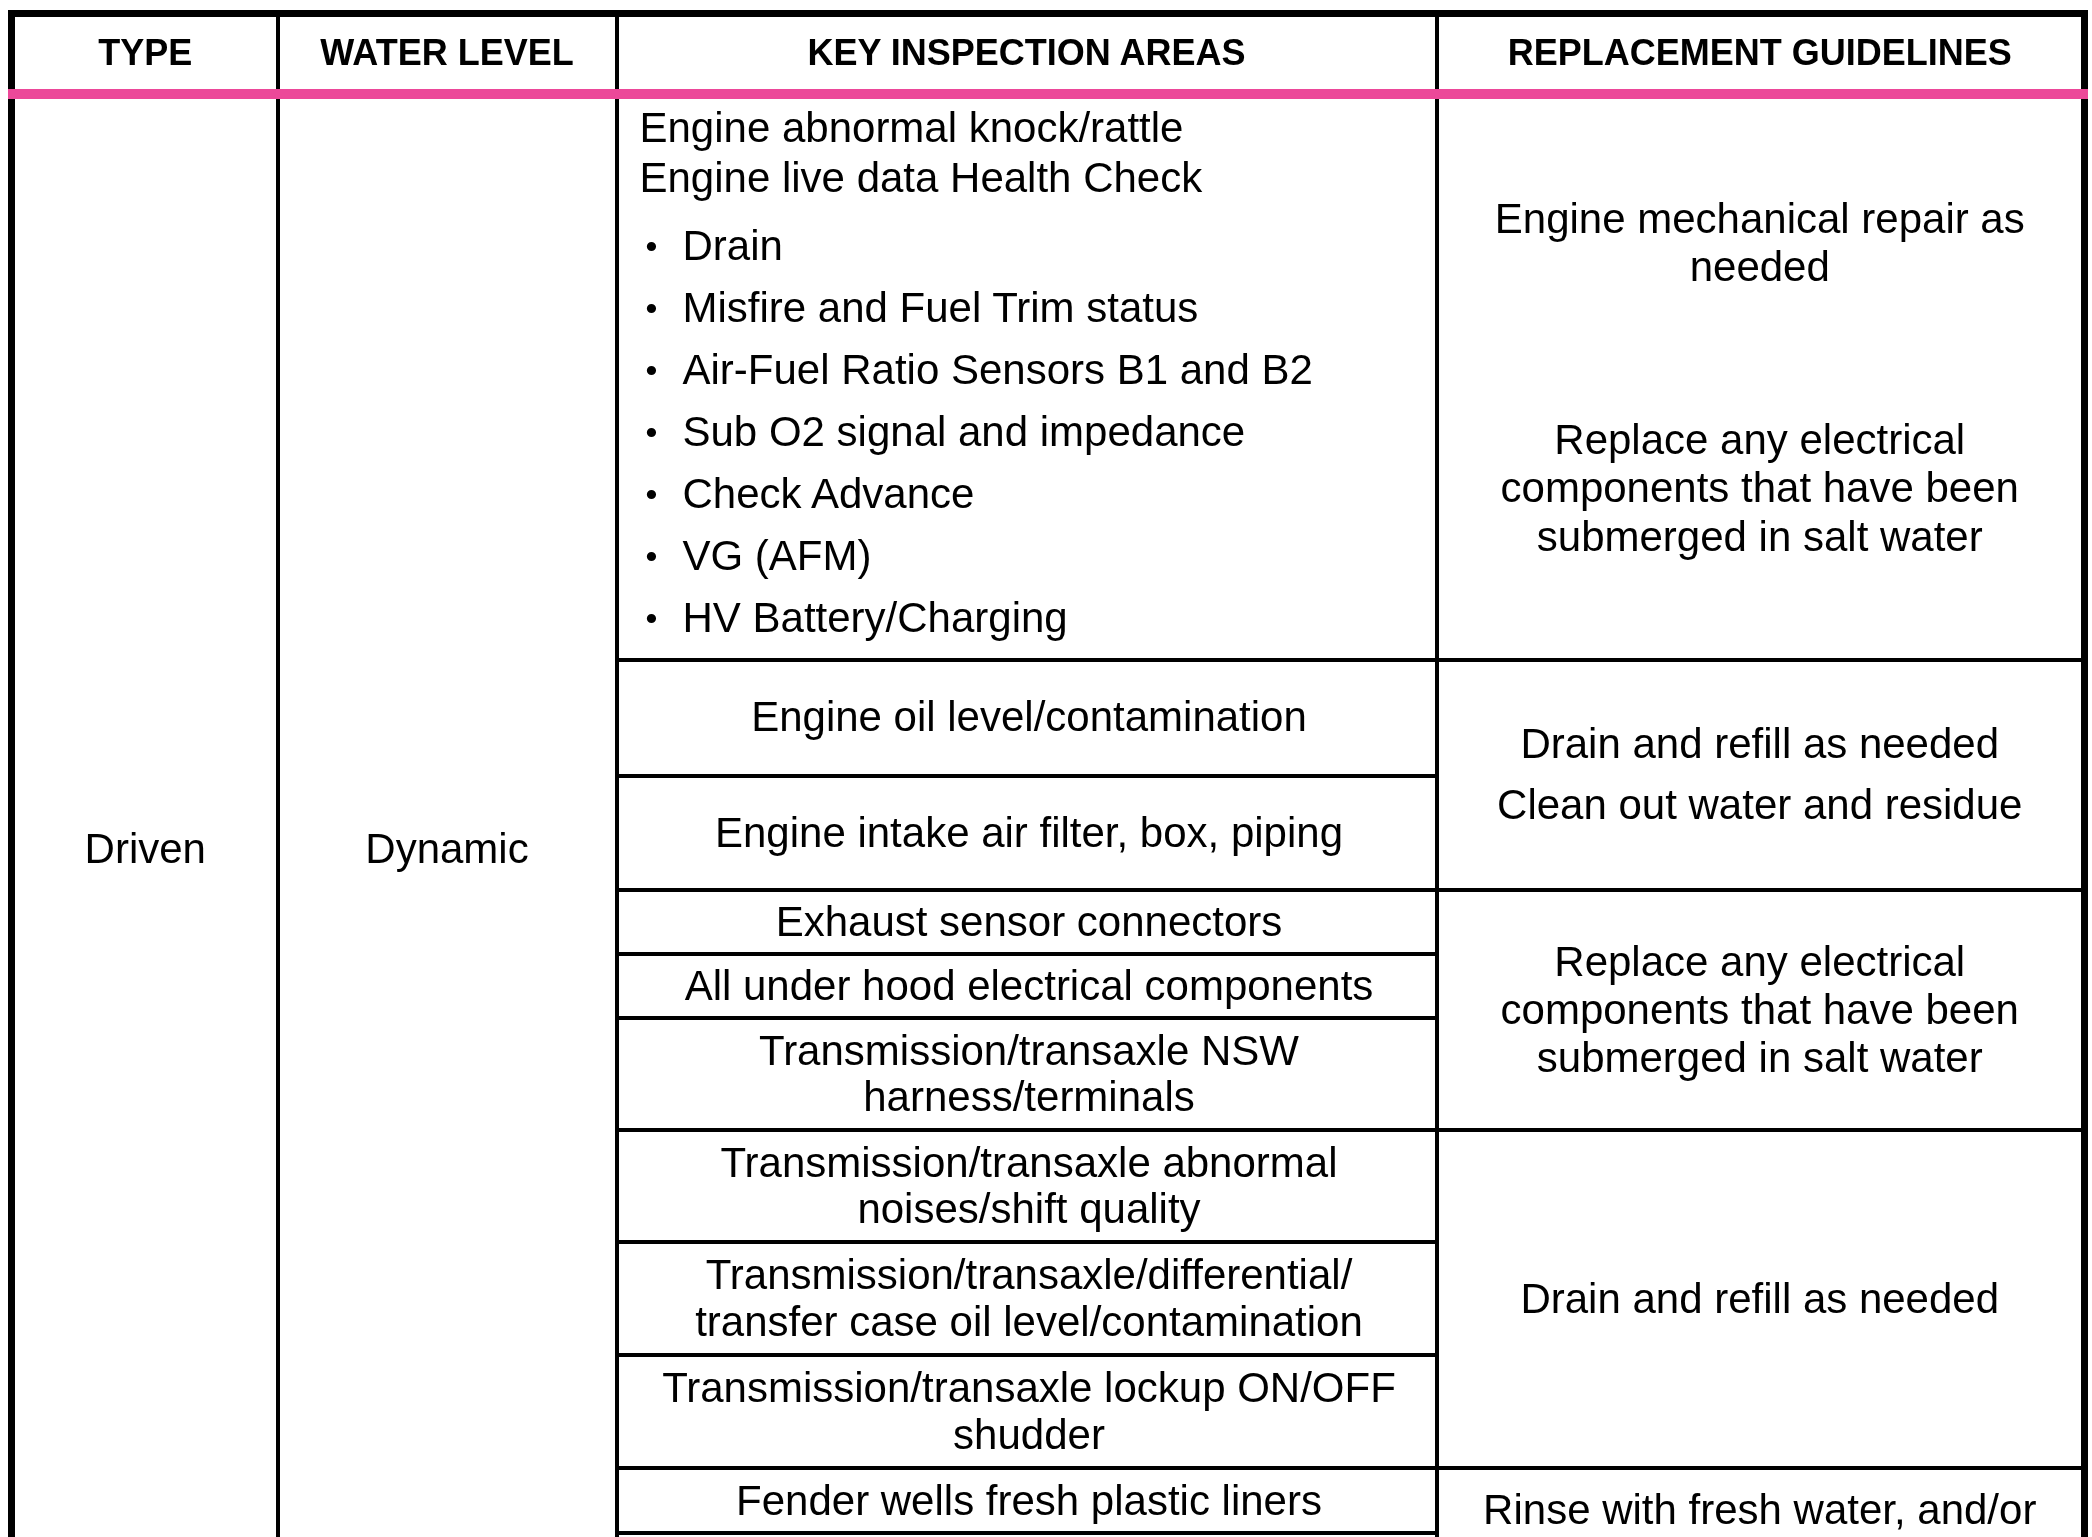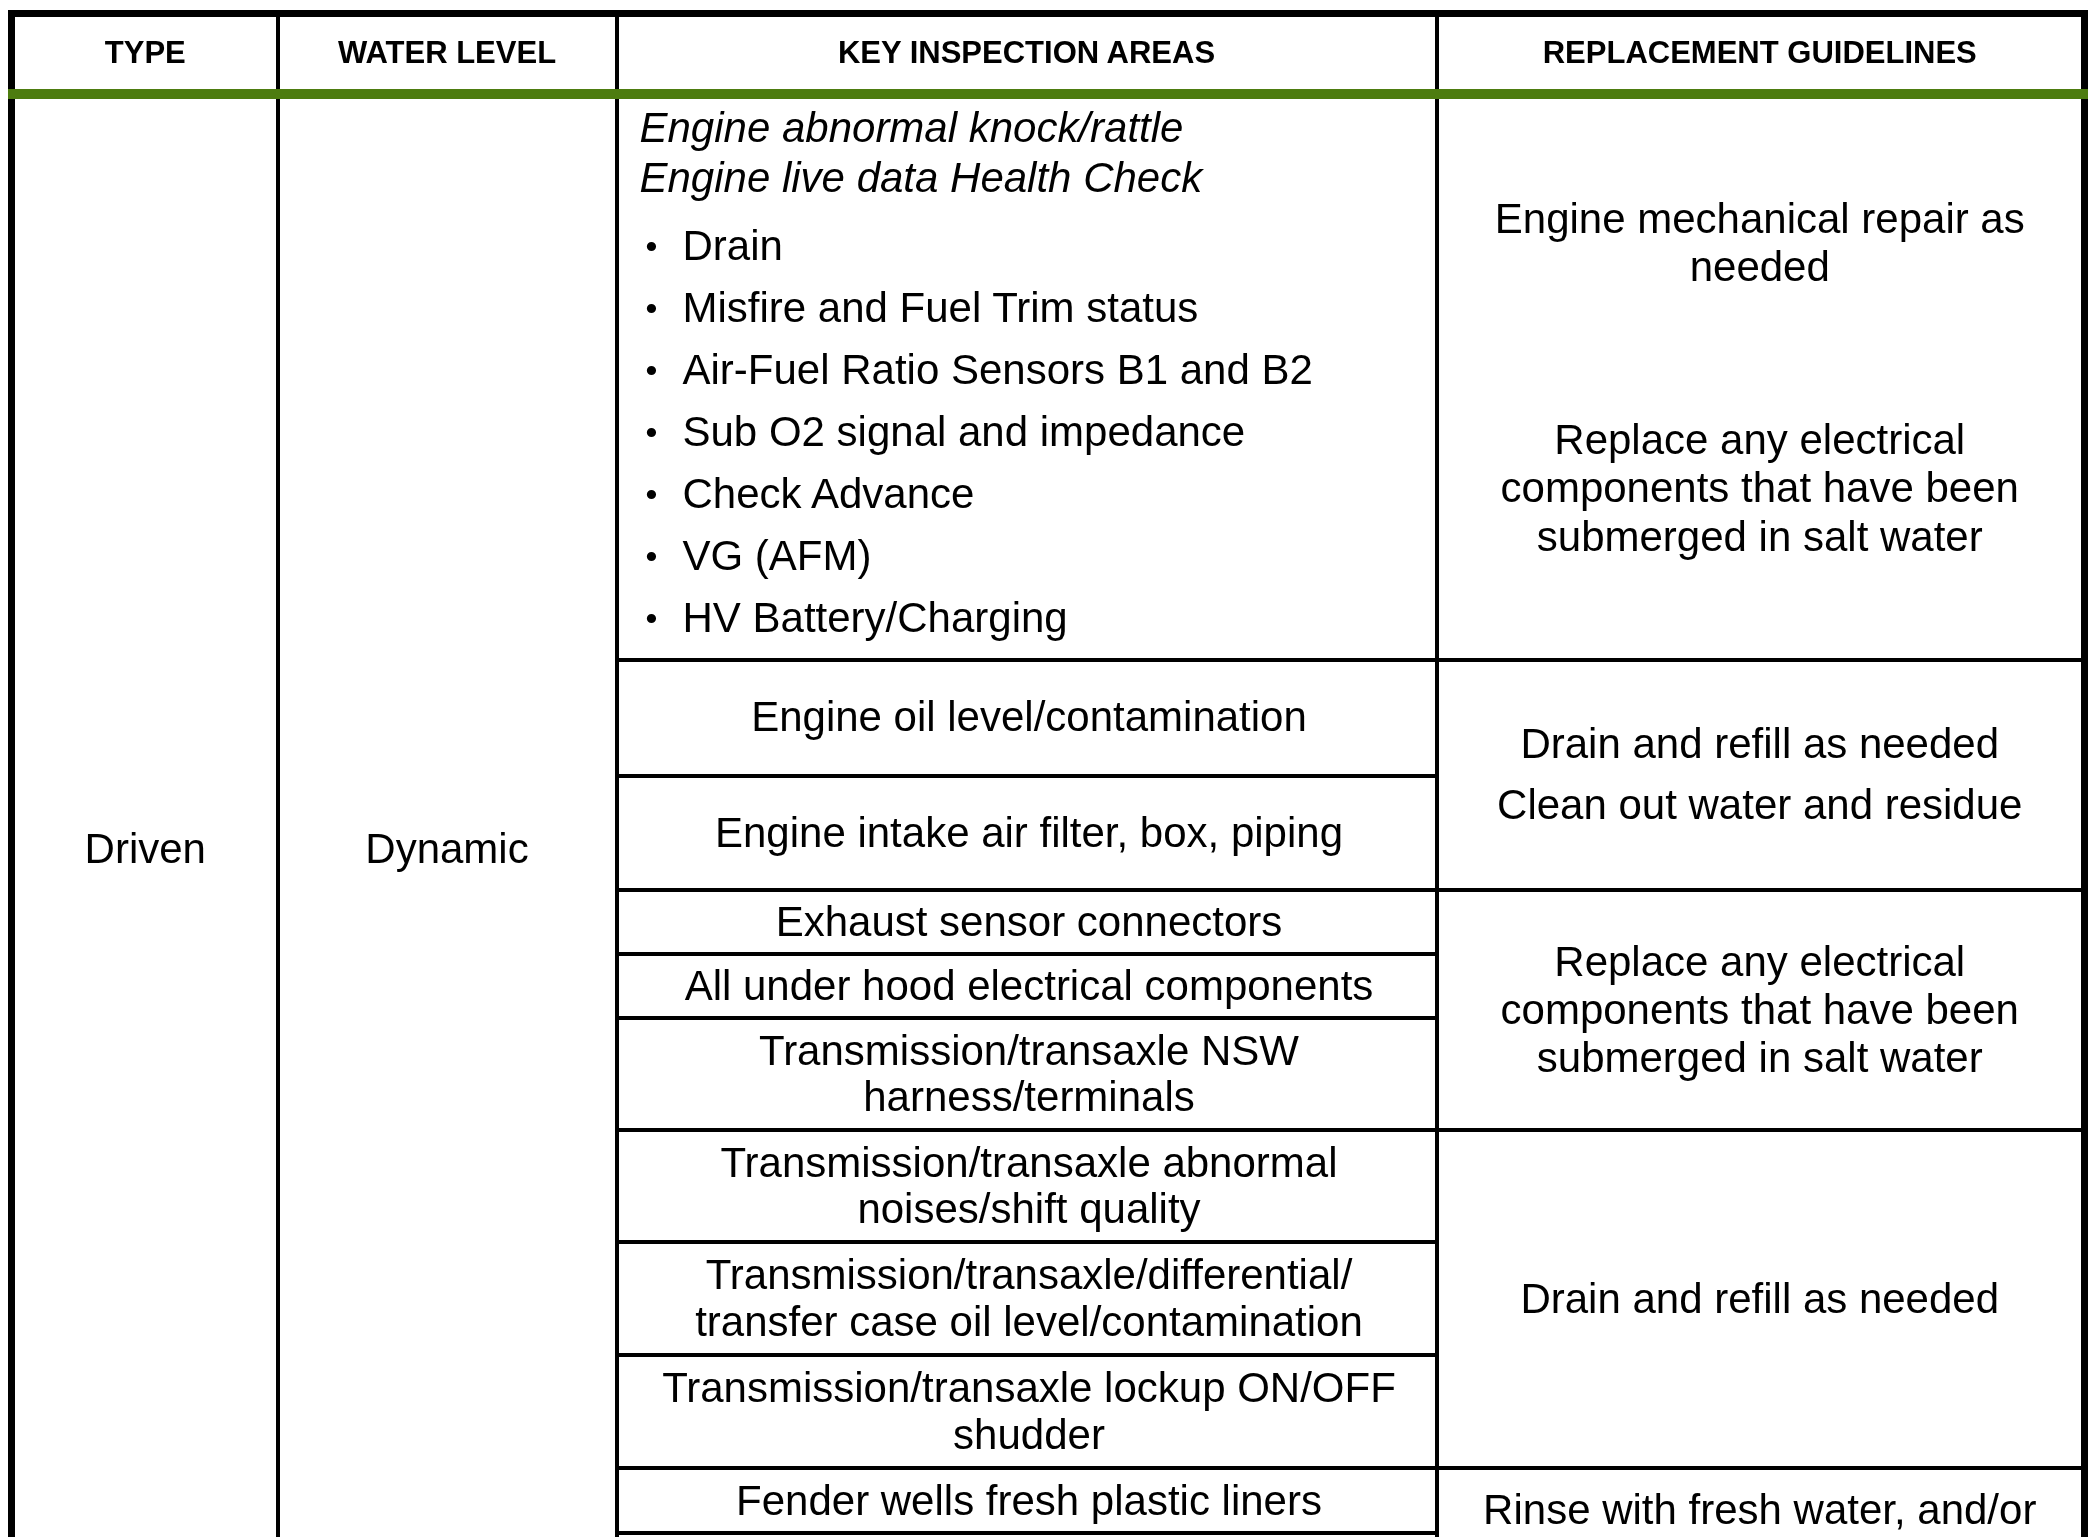--- a/index.html
+++ b/index.html
@@ -17,22 +17,22 @@
     left: 8px;
     top: 10px;
     width: 2073px;
     border-collapse: collapse;
     table-layout: fixed;
     border: 7px solid #000;
   }
   th, td { border: 4px solid #000; overflow: hidden; }
   thead tr { height: 80px; }
   thead th {
-    border-bottom: 10px solid #4d7c0f;
-    font-size: 31px;
+    border-bottom: 10px solid #ec4899;
+    font-size: 36px;
     font-weight: 700;
     text-align: center;
     vertical-align: middle;
     padding: 0 2px;
     white-space: nowrap;
   }
   td { font-size: 42px; }
   .cell-center { text-align: center; vertical-align: middle; }
   .key {
     text-align: center;
@@ -40,21 +40,21 @@
     padding: 6px 16px 6px 21px;
     line-height: 1.1;
     white-space: pre-line;
   }
   .engine-key {
     vertical-align: top;
     padding: 4px 10px 4px 0;
     white-space: normal;
     line-height: normal;
   }
-  .intro-line { padding-left: 21px; line-height: 50px; font-style: italic; }
+  .intro-line { padding-left: 21px; line-height: 50px; }
   ul.bullets { list-style: none; margin: 12px 0 0 0; padding: 0; }
   ul.bullets li {
     position: relative;
     height: 62px;
     display: flex;
     align-items: center;
     padding-left: 64px;
   }
   .dot {
     position: absolute;

